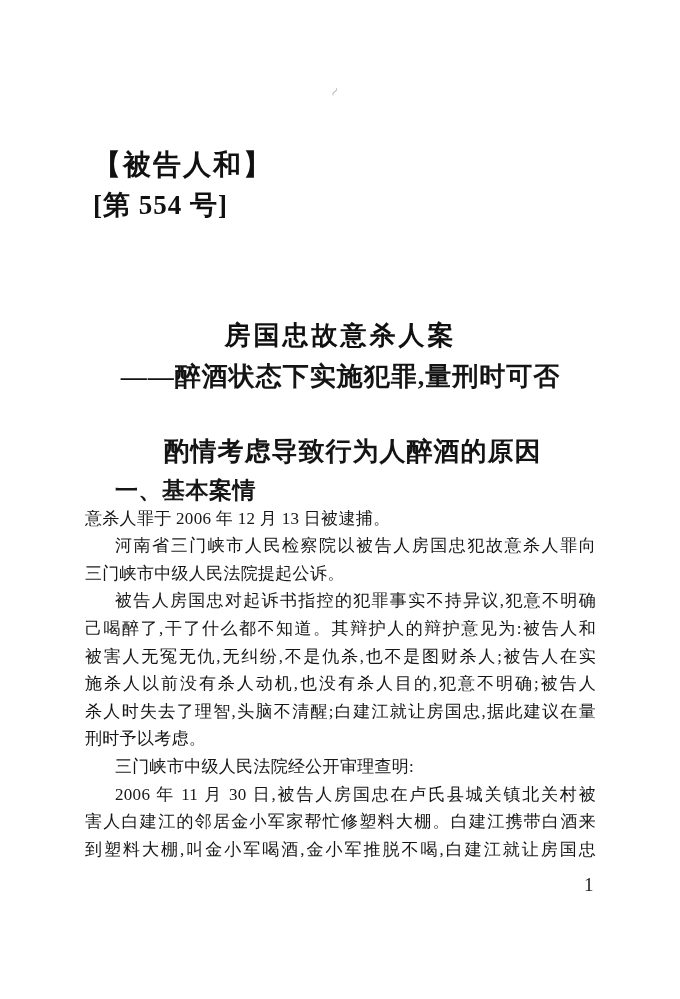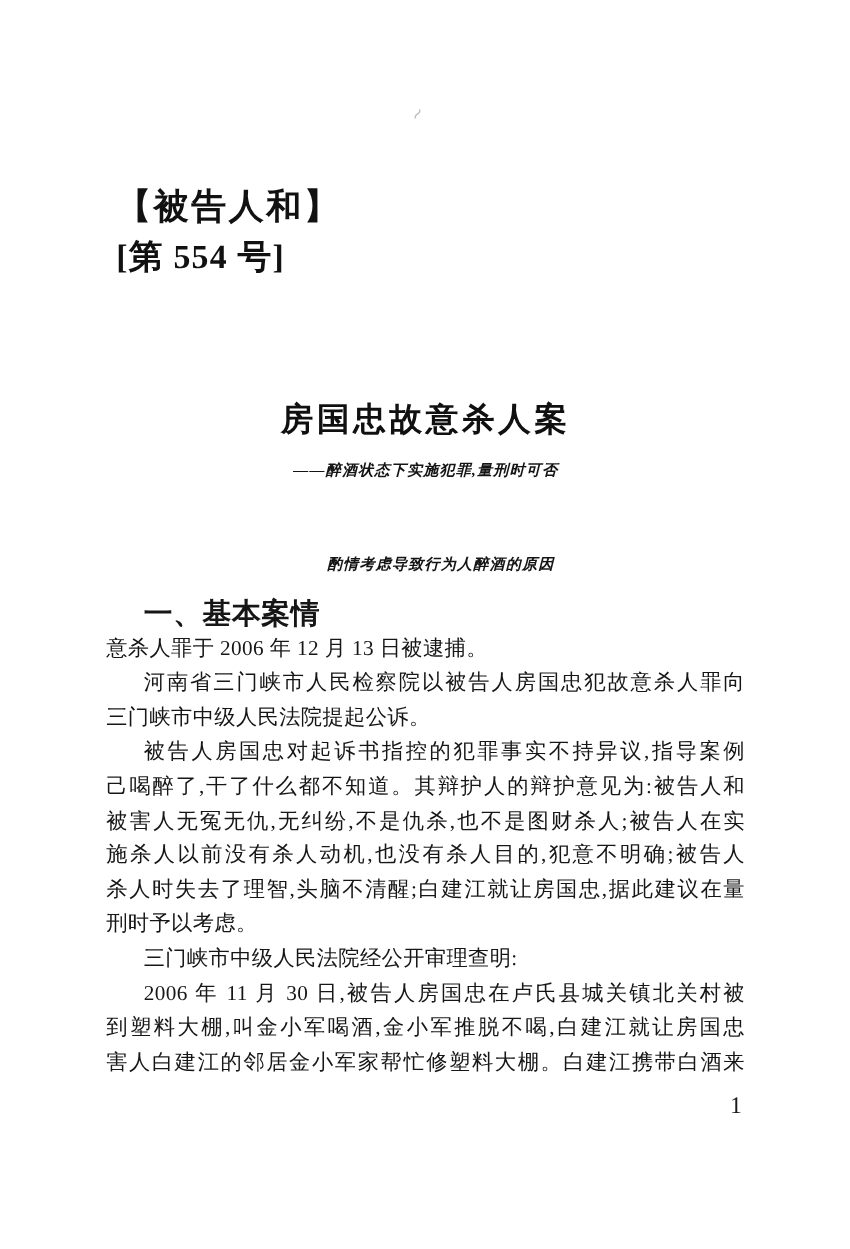--- a/index.html
+++ b/index.html
@@ -61,23 +61,22 @@
   .case-title {
     font-family: "Liberation Serif", "DejaVu Serif", serif;
     font-size: 26px;
     font-weight: bold;
     letter-spacing: 3px;
     line-height: 36px;
     color: #101010;
   }
   .case-subtitle-line {
     font-family: "Liberation Serif", "DejaVu Serif", serif;
-    font-style: italic;
     font-weight: 600;
-    font-size: 12px;
+    font-size: 26px;
     line-height: 31px;
     letter-spacing: 1px;
     color: #141414;
   }
   .case-subtitle-line.second {
     transform: translateX(12px);
     margin-top: 44px;
   }
   .subtitle-wrap { margin-top: 7px; }
 
@@ -160,40 +159,40 @@
 
         <div class="paragraph">
           <div>
             <div class="line first full">河南省三门峡市人民检察院以被告人房国忠犯故意杀人罪向</div>
             <div class="line">三门峡市中级人民法院提起公诉。</div>
           </div>
         </div>
 
         <div class="paragraph">
           <div>
-            <div class="line first full">被告人房国忠对起诉书指控的犯罪事实不持异议,指导案例</div>
+            <div class="line first full">被告人房国忠对起诉书指控的犯罪事实不持异议,犯意不明确</div>
             <div class="line full">己喝醉了,干了什么都不知道。其辩护人的辩护意见为:被告人和</div>
             <div class="line full">被害人无冤无仇,无纠纷,不是仇杀,也不是图财杀人;被告人在实</div>
             <div class="line full">施杀人以前没有杀人动机,也没有杀人目的,犯意不明确;被告人</div>
             <div class="line full">杀人时失去了理智,头脑不清醒;白建江就让房国忠,据此建议在量</div>
             <div class="line">刑时予以考虑。</div>
           </div>
         </div>
 
         <div class="paragraph">
           <div>
             <div class="line first">三门峡市中级人民法院经公开审理查明:</div>
           </div>
         </div>
 
         <div class="paragraph">
           <div>
             <div class="line first full">2006 年 11 月 30 日,被告人房国忠在卢氏县城关镇北关村被</div>
+            <div class="line full">害人白建江的邻居金小军家帮忙修塑料大棚。白建江携带白酒来</div>
             <div class="line full">到塑料大棚,叫金小军喝酒,金小军推脱不喝,白建江就让房国忠</div>
-            <div class="line full">害人白建江的邻居金小军家帮忙修塑料大棚。白建江携带白酒来</div>
           </div>
         </div>
       </div>
   </div>
 
   <div class="page-number">1</div>
 
 </div>
 
 </body></html>

